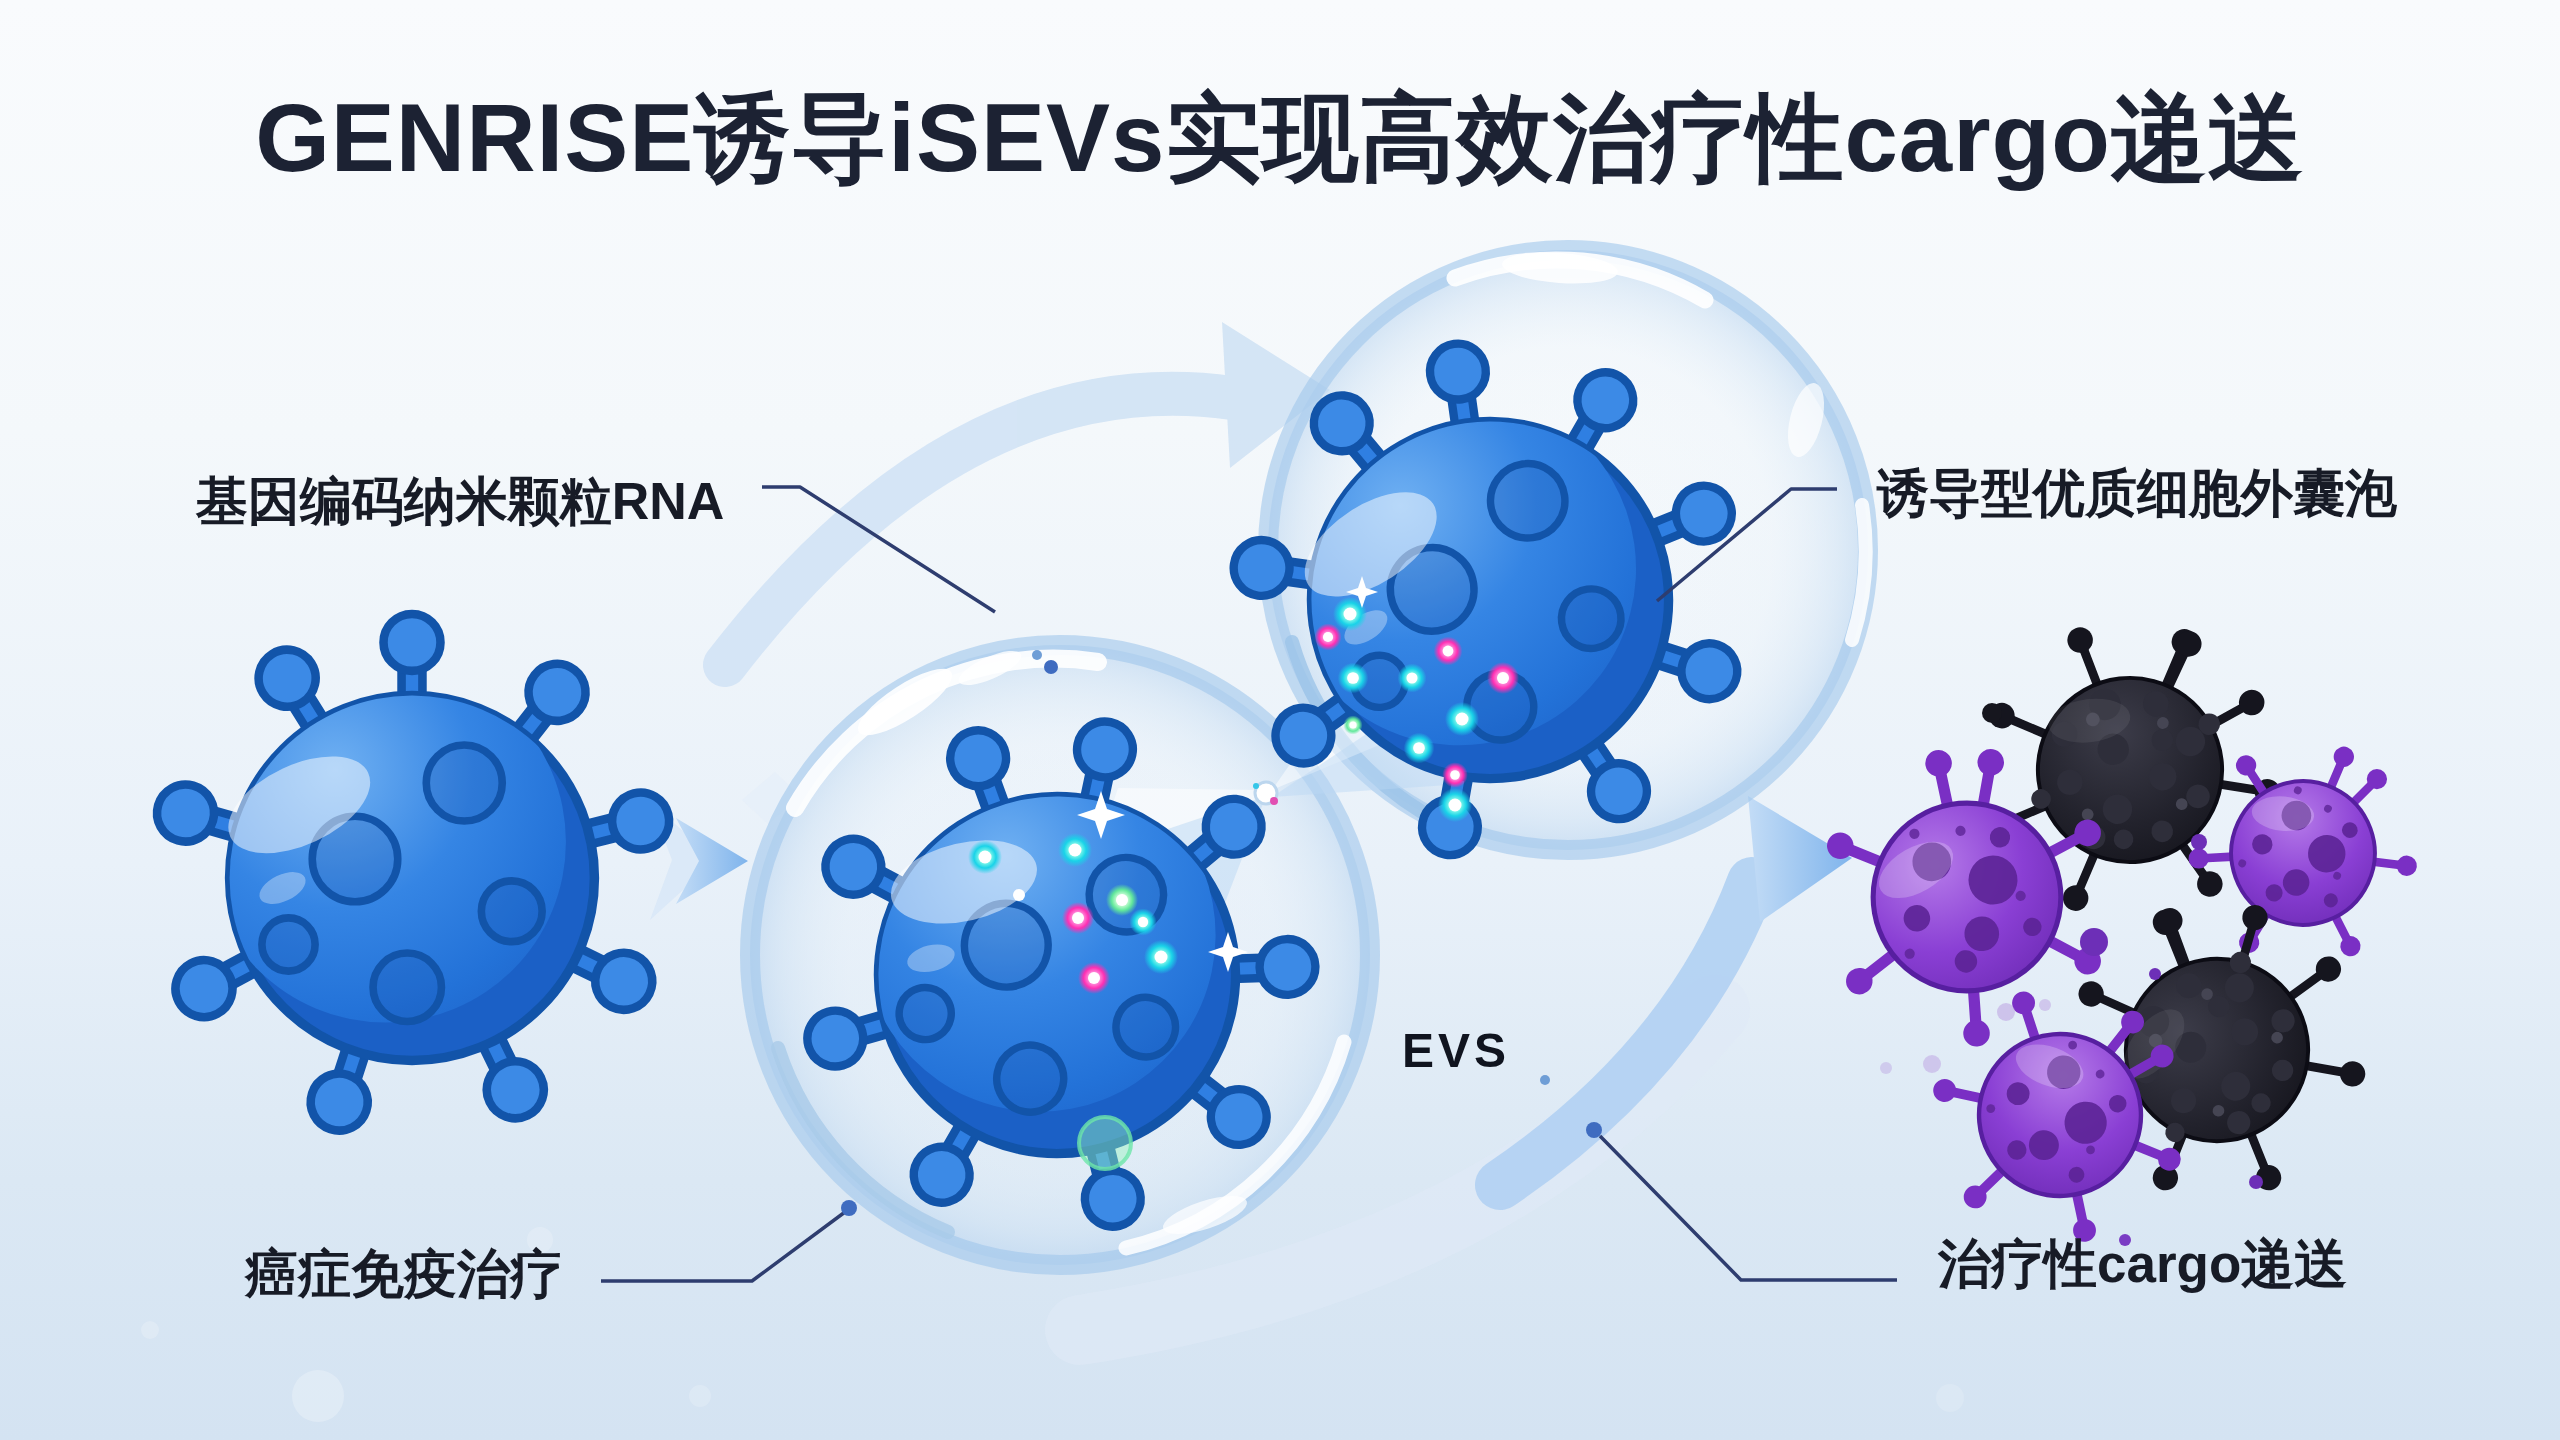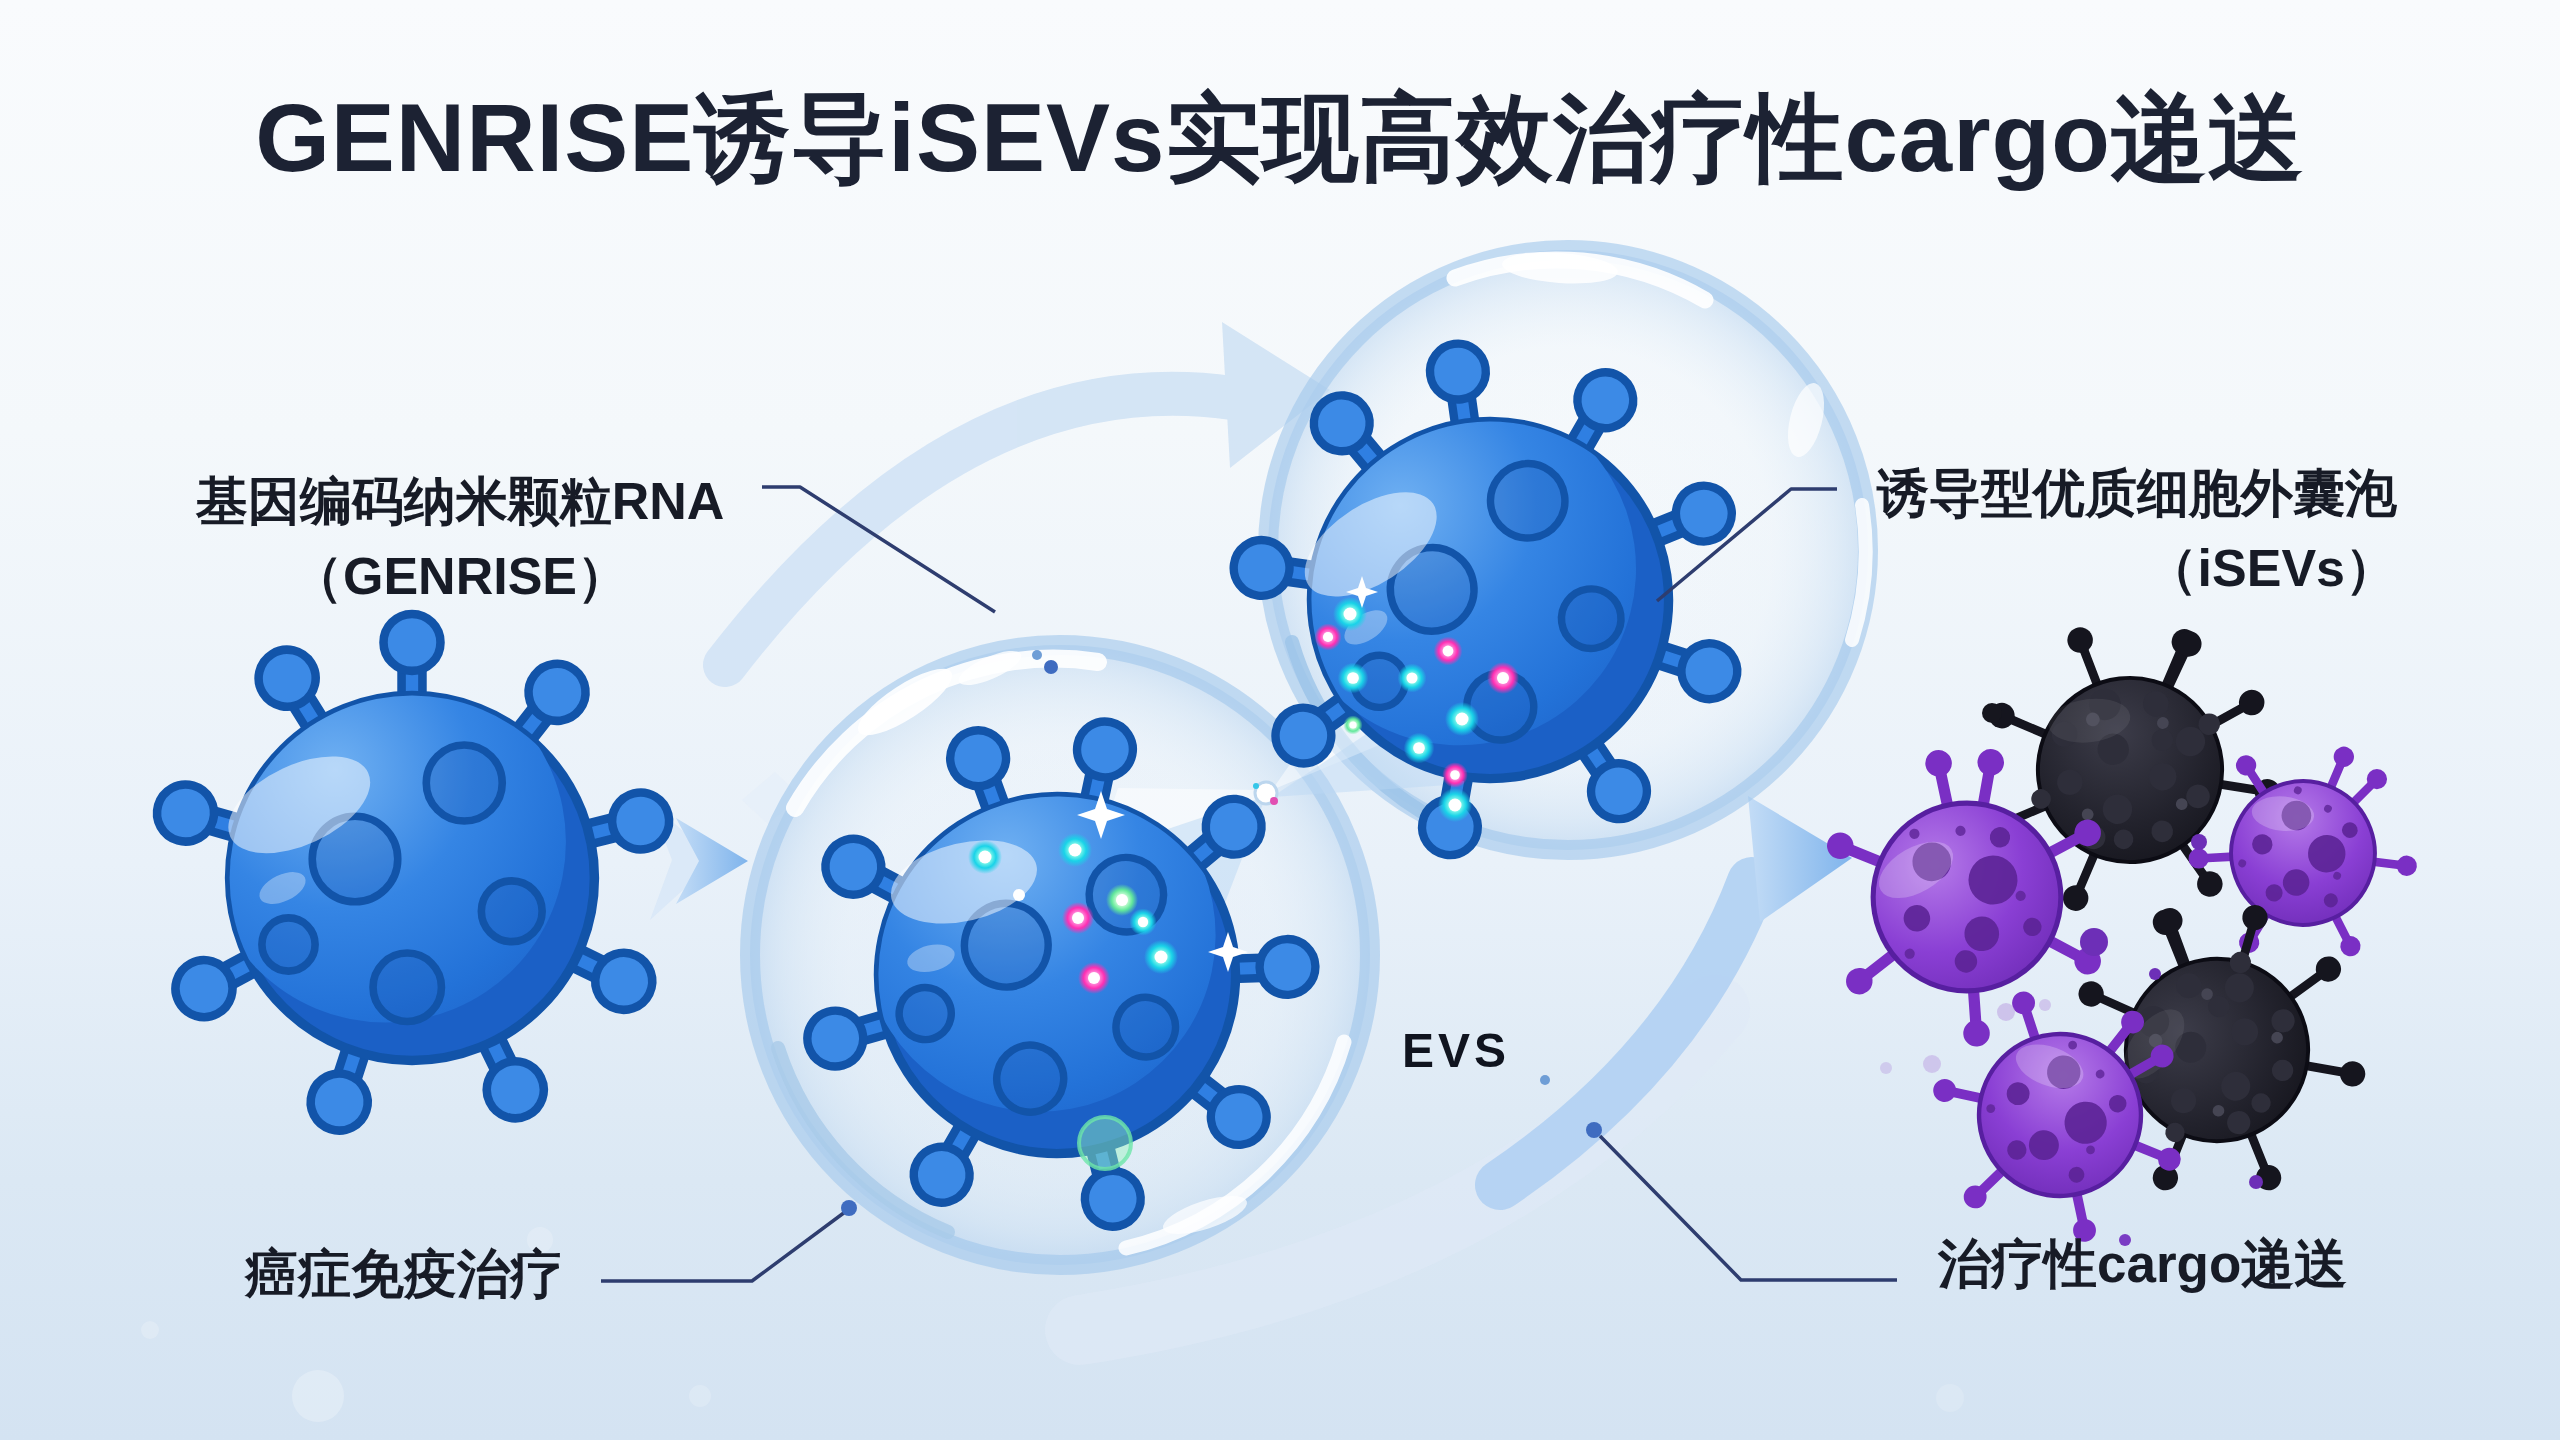--- a/index.html
+++ b/index.html
@@ -372,26 +372,24 @@
     <circle cx="1545" cy="1080" r="5" fill="#6f9ed6" stroke="none"></circle>
     <circle cx="1594" cy="1130" r="8" fill="#3f6cc0" stroke="none"></circle>
     <path d="M 1600 1136 L 1741 1280 L 1897 1280"></path>
   </g>
 </svg>
 
 <div class="lbl title center">GENRISE诱导iSEVs实现高效治疗性cargo递送</div>
 
 <div class="lbl genrise center">
   <div>基因编码纳米颗粒RNA</div>
-  <div>（GENRISE）</div>
 </div>
 
 <div class="lbl isevs center">
   <div>诱导型优质细胞外囊泡</div>
-  <div>（iSEVs）</div>
 </div>
 
 <div class="lbl cancer">癌症免疫治疗</div>
 
 <div class="lbl cargo">治疗性cargo递送</div>
 
 <div class="lbl evs">EVS</div>
 
 </div>
 

